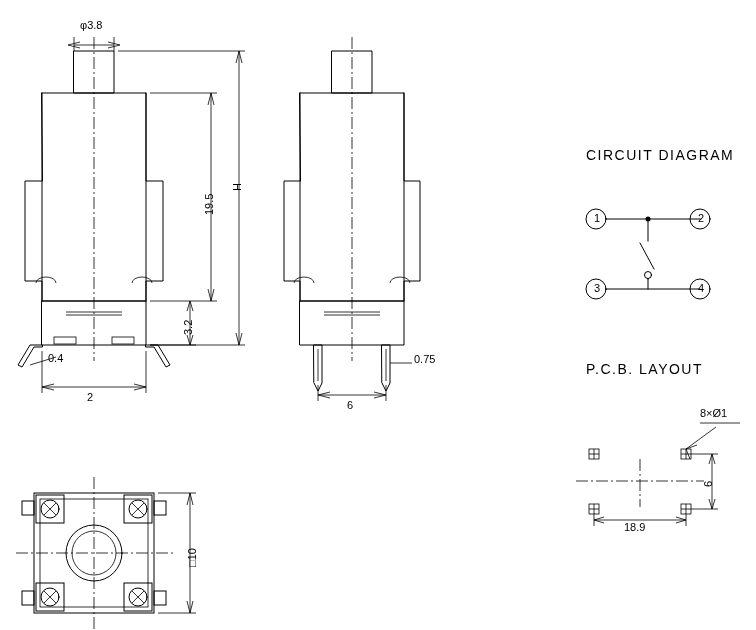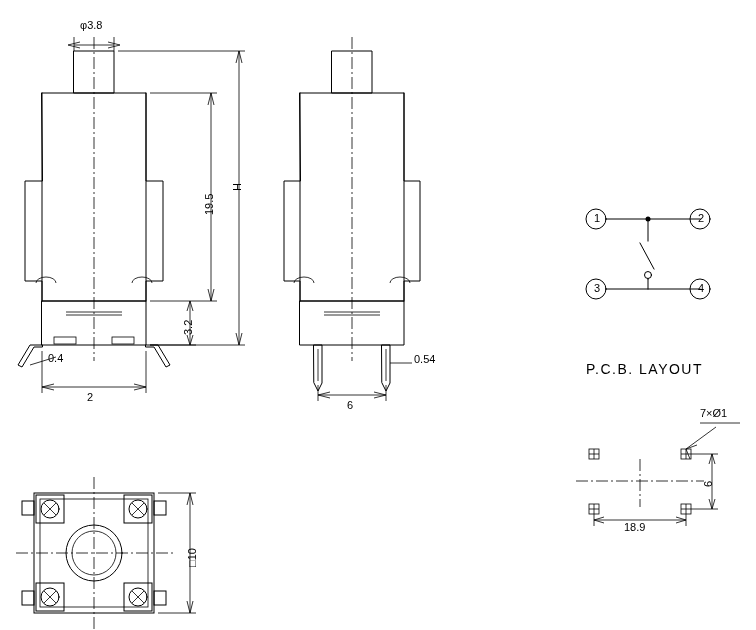--- a/index.html
+++ b/index.html
@@ -248,31 +248,32 @@
   <div style="position:absolute; left:203px; top:200px; transform:rotate(-90deg); transform-origin:left top;" class="num">19.5</div>
 
   <div style="position:absolute; left:182px; top:320px; transform:rotate(-90deg); transform-origin:left top;" class="num">3.2</div>
 
   <div style="position:absolute; left:87px; top:376px;" class="num">2</div>
 
   <div style="position:absolute; left:48px; top:337px;text-align:center;" class="num">0.4</div>
 
   <div style="position:absolute; left:347px; top:384px;" class="num">6</div>
 
-  <div style="position:absolute; left:414px; top:338px;" class="num">0.54</div>
+  <div style="position:absolute; left:414px; top:338px;" class="num">0.75</div>
 
   <div style="position:absolute; left:186px; top:552px; transform:rotate(-90deg); transform-origin:left top;" class="num">□10</div>
 
+  <div style="position:absolute; left:586px; top:132px;" class="txt-h">CIRCUIT  DIAGRAM</div>
 
   <div style="position:absolute; left:586px; top:346px;" class="txt-h">P.C.B.  LAYOUT</div>
 
   <div style="position:absolute; left:592px; top:197px; width:10px; text-align:center;" class="num">1</div>
   <div style="position:absolute; left:696px; top:197px; width:10px; text-align:center;" class="num">2</div>
   <div style="position:absolute; left:592px; top:267px; width:10px; text-align:center;" class="num">3</div>
   <div style="position:absolute; left:696px; top:267px; width:10px; text-align:center;" class="num">4</div>
 
-  <div style="position:absolute; left:700px; top:392px;" class="num">7×Ø1</div>
+  <div style="position:absolute; left:700px; top:392px;" class="num">8×Ø1</div>
 
   <div style="position:absolute; left:624px; top:506px;" class="num">18.9</div>
 
   <div style="position:absolute; left:702px; top:472px; transform:rotate(-90deg); transform-origin:left top;" class="num">6</div>
 
 </div>
 
 </body></html>

